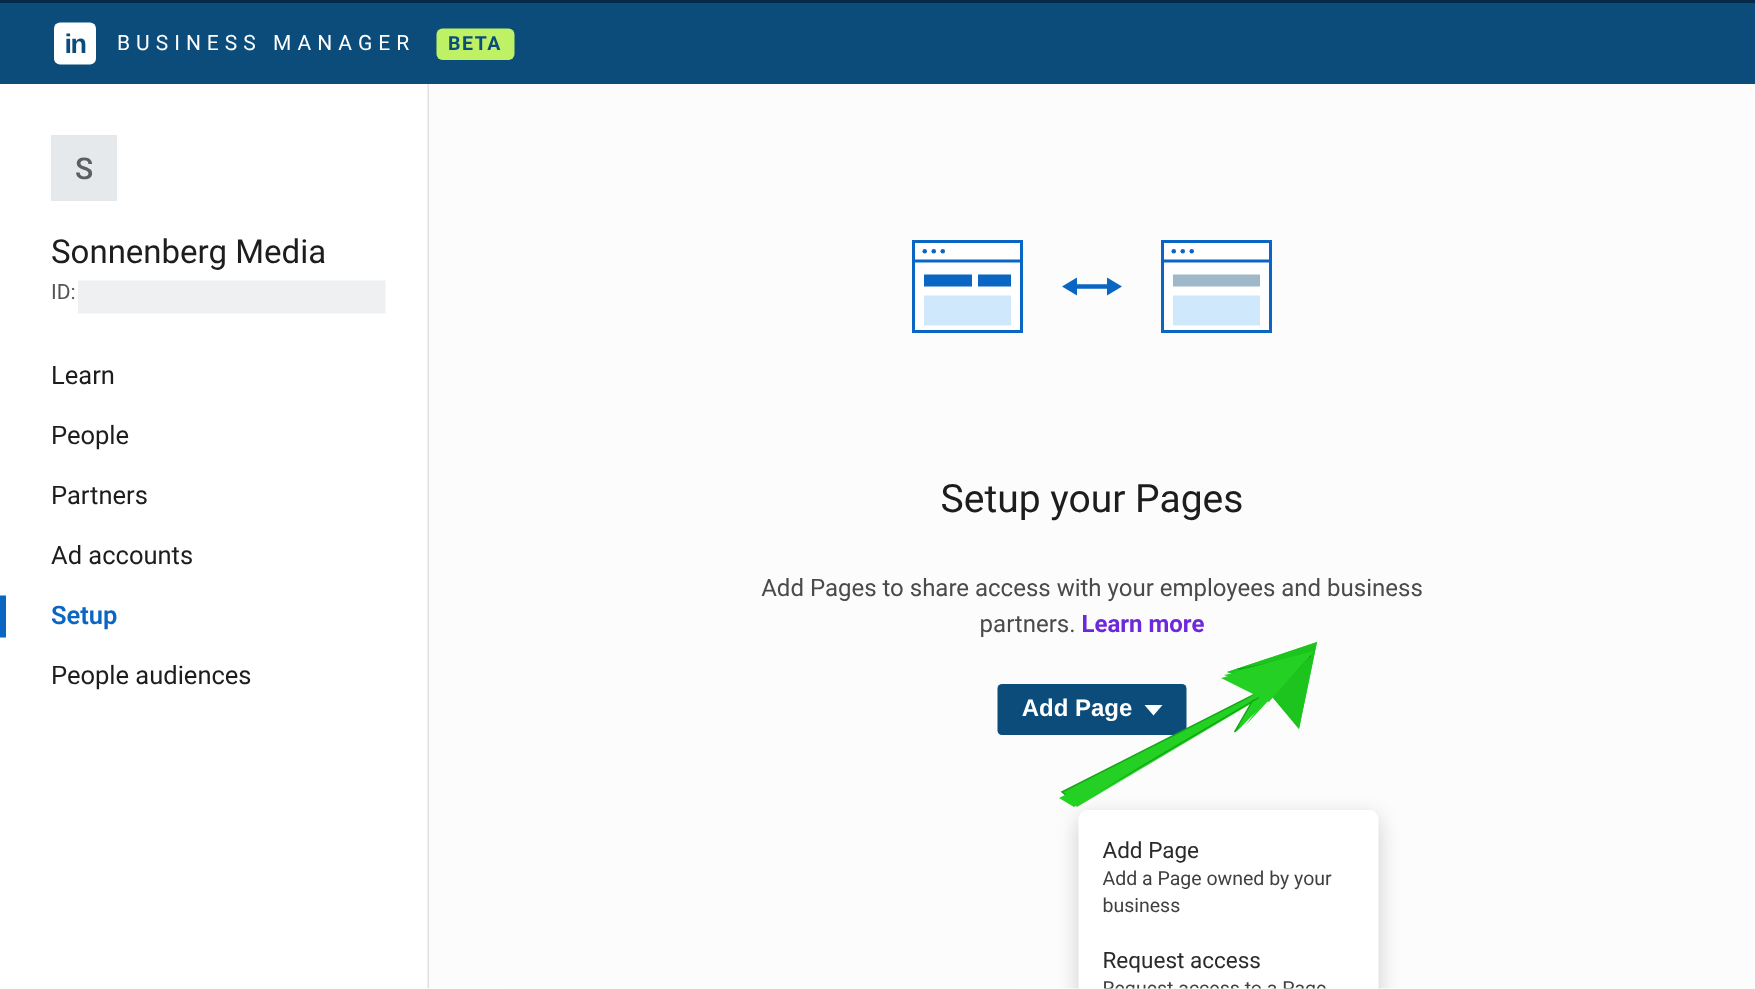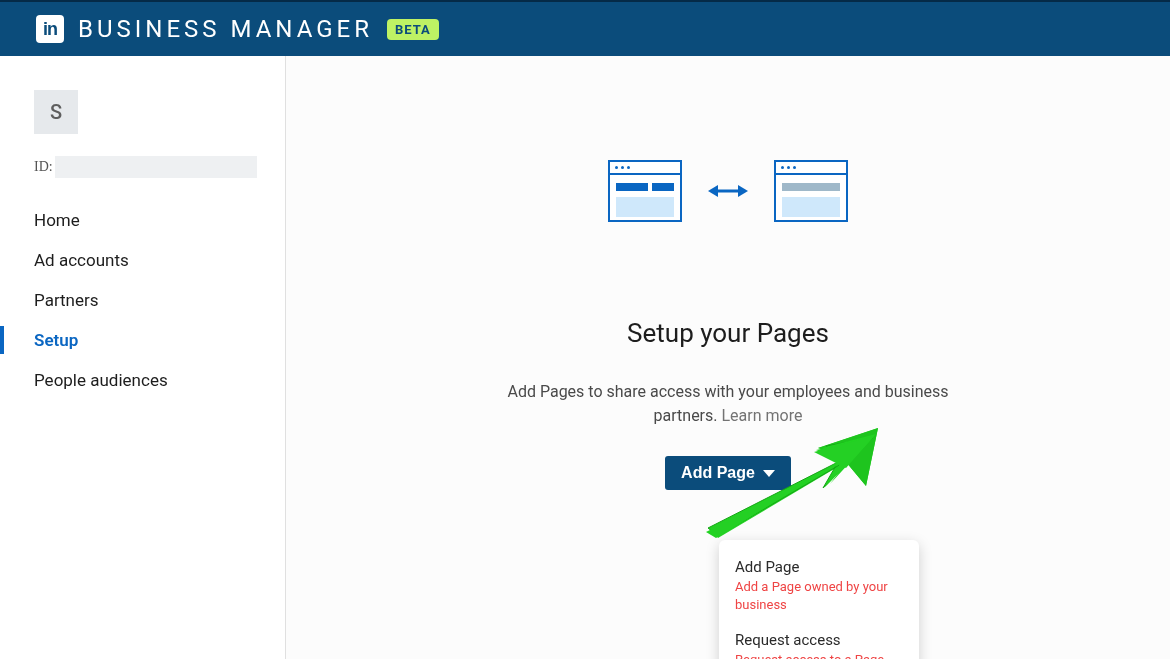--- a/index.html
+++ b/index.html
@@ -27,21 +27,21 @@
   }
   .li-logo span{
     color:#0b4c7b;
     font-weight:800;
     font-size:18px;
     font-family: Arial, sans-serif;
     letter-spacing:-1px;
   }
   .topbar-title{
     color:#fff;
-    font-size:24px;
+    font-size:14px;
     font-weight:400;
     letter-spacing: 4px;
   }
   .beta-badge{
     background:#bef264;
     color:#0b4c7b;
     font-weight:700;
     font-size:13px;
     padding:3px 8px;
     border-radius:4px;
@@ -74,23 +74,22 @@
     font-weight:500;
     margin-bottom:22px;
   }
   .org-name{
     font-size:22px;
     color:#1d1d1d;
     font-weight:400;
     margin-bottom:6px;
   }
   .org-id-row{
-    display:flex; align-items:center; gap:2px;
+    display:flex; align-items:flex-start; gap:2px;
     margin-bottom:22px;
-    font-family:Liberation Serif, serif;
   }
   .org-id-label{ font-size:14px; color:#555; }
   .org-id-mask{
     flex:1;
     height:22px;
     background:#eef0f2;
   }
   .nav{ display:flex; flex-direction:column; gap:0; margin-left:-34px; }
   .nav-item{
     padding: 10px 0 10px 34px;
@@ -153,21 +152,21 @@
     color:#1d1d1d;
     font-weight:400;
     margin-bottom:32px;
   }
   .es-desc{
     font-size:16px;
     color:#4a4a4a;
     line-height:1.5;
     margin-bottom:28px;
   }
-  .learn-more{ color:#737373; font-weight:400; cursor:pointer; }
+  .learn-more{ color:#6d28d9; font-weight:700; cursor:pointer; }
 
   .add-btn{
     display:inline-flex;
     align-items:center;
     gap:8px;
     background:#0b4c7b;
     color:#fff;
     font-size:16px;
     font-weight:600;
     padding:8px 16px;
@@ -193,21 +192,21 @@
     padding:10px 0;
     left:50%;
     transform:translateX(-9px);
     top:380px;
   }
   .dd-item{
     padding:8px 16px 10px;
     cursor:pointer;
   }
   .dd-title{ font-size:15px; color:#2a2a2a; font-weight:400; margin-bottom:2px;}
-  .dd-desc{ font-size:13px; color:#ef4444; line-height:1.35; }
+  .dd-desc{ font-size:13px; color:#404040; line-height:1.35; }
 
   
   .green-arrow{
     position:absolute;
     left: 412px;
     top: 372px;
     pointer-events:none;
   }
 
 </style>
@@ -219,28 +218,30 @@
     <span>in</span>
   </div>
   <div class="topbar-title">BUSINESS MANAGER</div>
   <div class="beta-badge">BETA</div>
 </div>
 
 <div class="body-wrap">
 
   <aside class="sidebar">
     <div class="avatar-sq">S</div>
+    <div class="org-name">Sonnenberg Media</div>
     <div class="org-id-row">
       <span class="org-id-label">ID:</span>
       <span class="org-id-mask"></span>
     </div>
     <nav class="nav">
-      <div class="nav-item">Home</div>
+      <div class="nav-item">Learn</div>
+      <div class="nav-item">People</div>
+      <div class="nav-item">Partners</div>
       <div class="nav-item">Ad accounts</div>
-      <div class="nav-item">Partners</div>
       <div class="nav-item active">Setup</div>
       <div class="nav-item">People audiences</div>
     </nav>
   </aside>
 
   <main class="main">
     <div class="empty-state">
       <div class="illus">
         <div class="win-box left">
           <div class="bar">

